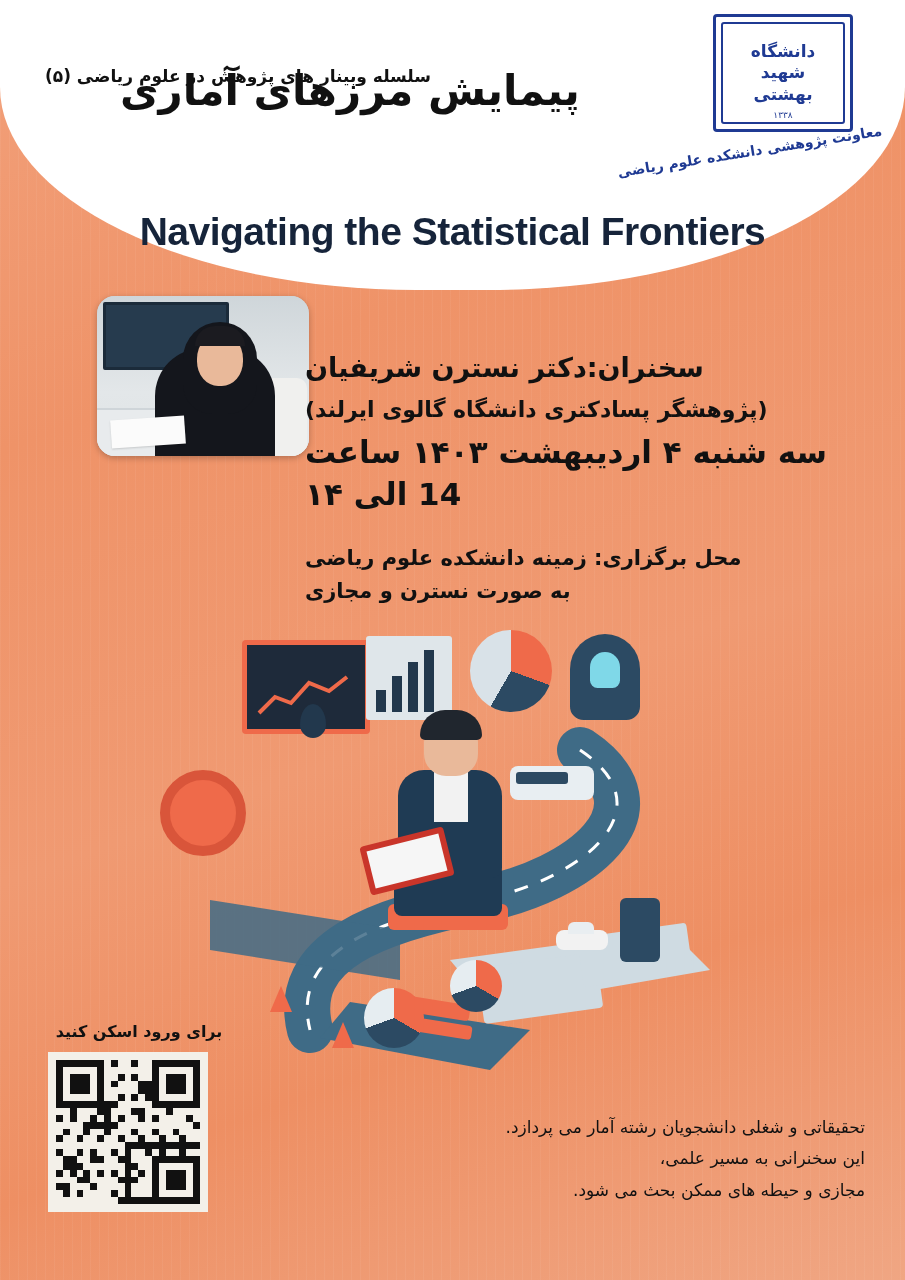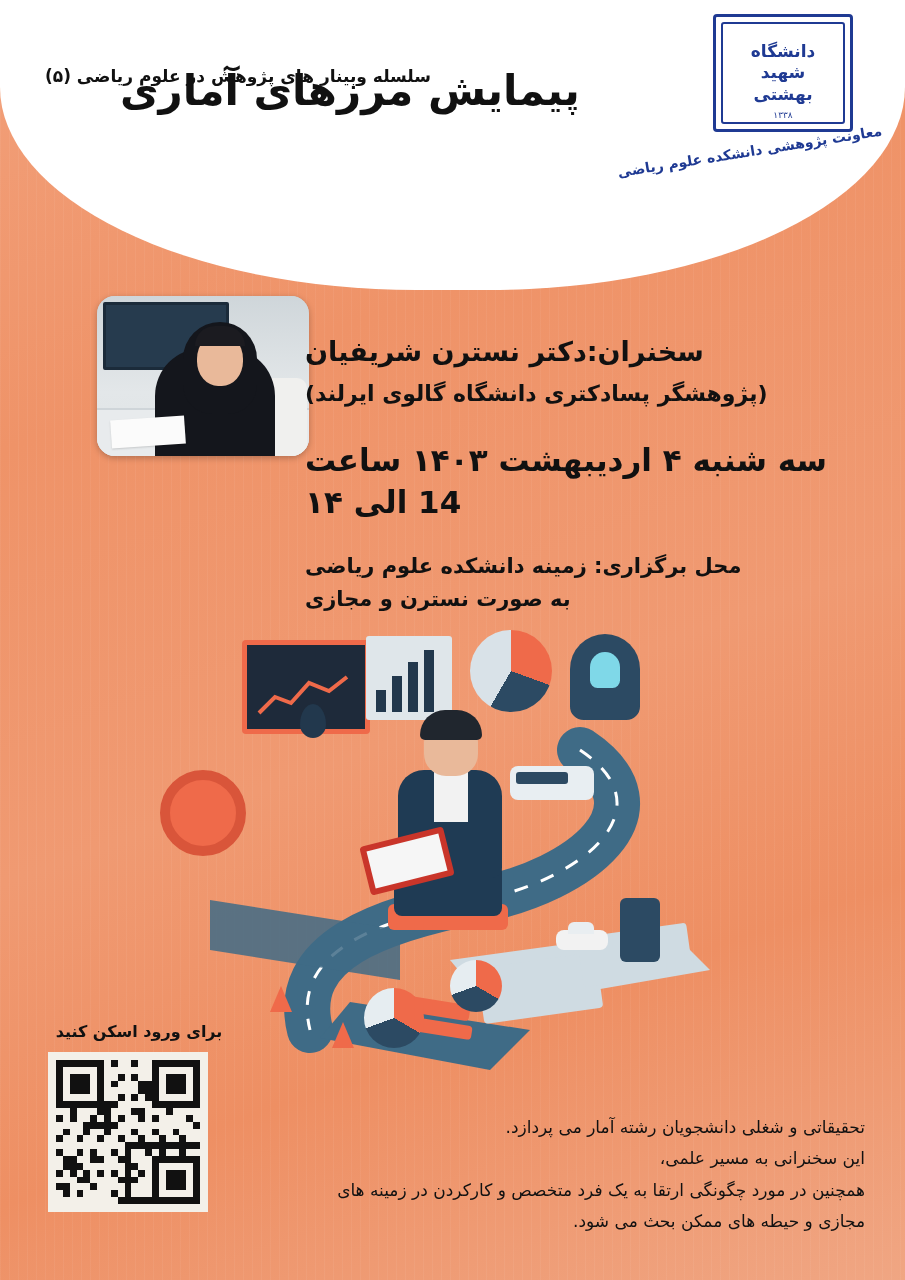--- a/index.html
+++ b/index.html
@@ -218,37 +218,37 @@
     position: absolute;
     left: 98px; top: 30px;
     width: 50px; height: 20px;
     background: #1b1b20;
     border-radius: 26px 26px 0 0;
   }
 
   
   .info {
     position: absolute;
-    top: 336px;
+    top: 352px;
     right: 60px;
     width: 540px;
     text-align: left;
     color: #111111;
     direction: rtl;
     font-family: "DejaVu Sans", sans-serif;
   }
   .info .speaker {
     font-size: 27px;
     font-weight: bold;
     margin-bottom: 14px;
   }
   .info .affil {
     font-size: 22px;
     font-weight: bold;
-    margin-bottom: 34px;
+    margin-bottom: 10px;
   }
   .info .datetime {
     font-size: 31px;
     font-weight: bold;
     margin-bottom: 26px;
     line-height: 1.35;
   }
   .info .venue {
     font-size: 21px;
     font-weight: bold;
@@ -417,20 +417,21 @@
     <div class="logo-emblem">
       <div class="inner-frame"></div>
       <div class="ltext">دانشگاه شهید بهشتی</div>
       <div class="lyear">۱۳۳۸</div>
     </div>
     <div class="logo-caption">معاونت پژوهشی دانشکده علوم ریاضی</div>
   </div>
 
   <div class="series-line">سلسله وبینار های پژوهش در علوم ریاضی (۵)</div>
   <div class="title-fa">پیمایش مرزهای آماری</div>
+  <div class="title-en">Navigating the Statistical Frontiers</div>
 
   <div class="photo">
     <div class="wall"></div>
     <div class="board"></div>
     <div class="desk"></div>
     <div class="chair"></div>
     <div class="person-body"></div>
     <div class="scarf"></div>
     <div class="face"></div>
     <div class="hair"></div>
@@ -939,16 +940,15 @@
         <span></span>
         <span></span>
         <span></span>
         <span></span>
       </div>
   </div>
 
   <div class="abstract">
     <div>تحقیقاتی و شغلی دانشجویان رشته آمار می پردازد.</div>
     <div>این سخنرانی به مسیر علمی،</div>
-    <div>همچنین در مورد چگونگی ارتقا به یک فرد متخصص و کارکردن در زمینه های</div>
     <div>مجازی و حیطه های ممکن بحث می شود.</div>
   </div>
 </div>
 
 </body></html>

